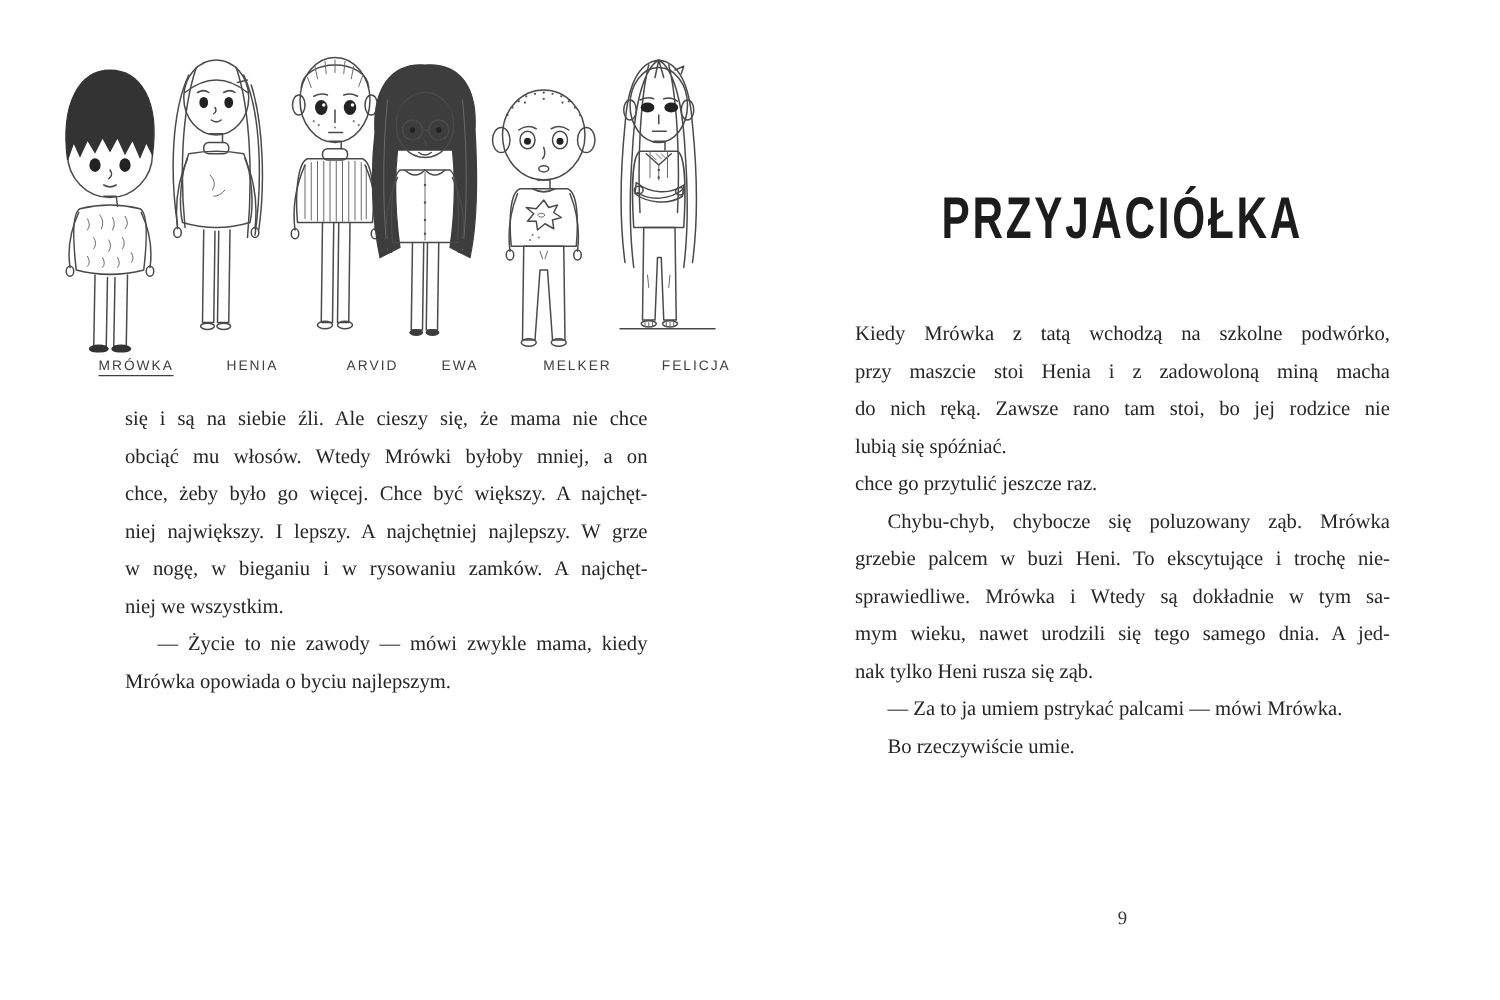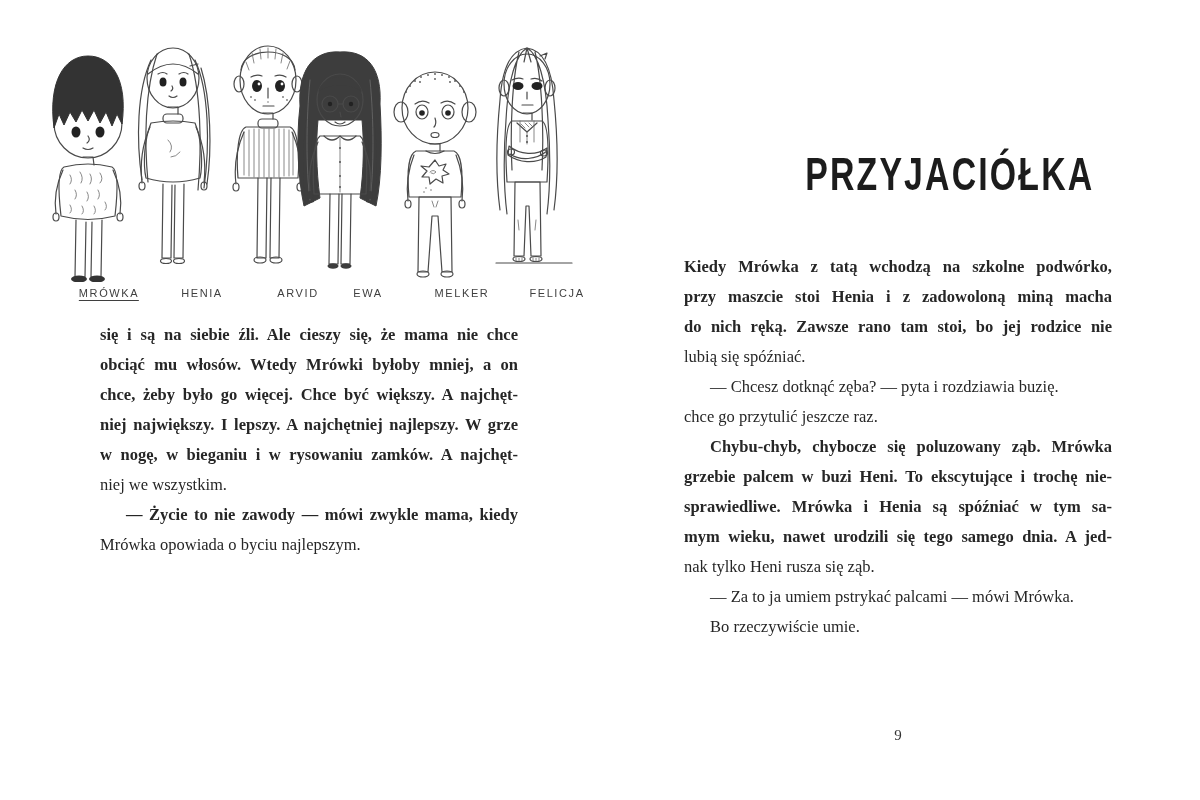--- a/index.html
+++ b/index.html
@@ -12,26 +12,26 @@
   .sk  { stroke:#4a4a4a; stroke-width:1.2; fill:none; stroke-linecap:round; stroke-linejoin:round; }
   .skt { stroke:#6a6a6a; stroke-width:0.8; fill:none; stroke-linecap:round; }
   
   .names { position:absolute; left:30px; top:287px; width:570px; height:16px;
            font-family:"Liberation Sans", sans-serif; font-size:11px; letter-spacing:1.6px; color:#3f3f3f;text-align:center; }
   .names .nm { position:absolute; transform:translateX(-50%); white-space:nowrap; }
   .names .nm.u { border-bottom:1px solid #3f3f3f; padding-bottom:1px; }
   
   .textcol { position:absolute; color:#262626; font-size:16.5px; }
   .textcol .line { height:30px; line-height:30px; white-space:nowrap; }
-  .textcol .line.j   { text-align:justify; text-align-last:justify;font-weight:bold; }
+  .textcol .line.j   { text-align:justify; text-align-last:justify; }
   .textcol .line.ind { padding-left:26px; }
   .left-col  { left:100px; top:320px; width:418px; }
   .right-col { left:684px; top:252px; width:428px; }
   
-  .title-wrap { position:absolute; left:723px; top:146px; width:428px; text-align:right; }
+  .title-wrap { position:absolute; left:684px; top:146px; width:428px; text-align:center; }
   .title-wrap span {
     display:inline-block; transform:scaleX(.72); transform-origin:center;
     font-family:"Liberation Sans", sans-serif; font-weight:700;
     font-size:47px; letter-spacing:3px; color:#1c1c1c;
   }
   .page-number { position:absolute; left:684px; top:727px; width:428px; text-align:center;
                  font-size:15px; color:#333333; }
 </style>
 </head>
 <body>
@@ -244,29 +244,26 @@
   </div>
 
   <div class="textcol right-col">
     <div>
       <div class="line j">Kiedy Mrówka z tatą wchodzą na szkolne podwórko,</div>
       <div class="line j">przy maszcie stoi Henia i z zadowoloną miną macha</div>
       <div class="line j">do nich ręką. Zawsze rano tam stoi, bo jej rodzice nie</div>
       <div class="line">lubią się spóźniać.</div>
     </div>
     <div>
-      <div class="line ind">— Chcesz dotknąć zęba? — pyta i rozdziawia buzię.</div>
-    </div>
-    <div>
       <div class="line">chce go przytulić jeszcze raz.</div>
     </div>
     <div>
       <div class="line j ind">Chybu-chyb, chybocze się poluzowany ząb. Mrówka</div>
       <div class="line j">grzebie palcem w buzi Heni. To ekscytujące i trochę nie-</div>
-      <div class="line j">sprawiedliwe. Mrówka i Henia są spóźniać w tym sa-</div>
+      <div class="line j">sprawiedliwe. Mrówka i Wtedy są dokładnie w tym sa-</div>
       <div class="line j">mym wieku, nawet urodzili się tego samego dnia. A jed-</div>
       <div class="line">nak tylko Heni rusza się ząb.</div>
     </div>
     <div>
       <div class="line ind">— Za to ja umiem pstrykać palcami — mówi Mrówka.</div>
     </div>
     <div>
       <div class="line ind">Bo rzeczywiście umie.</div>
     </div>
   </div>

